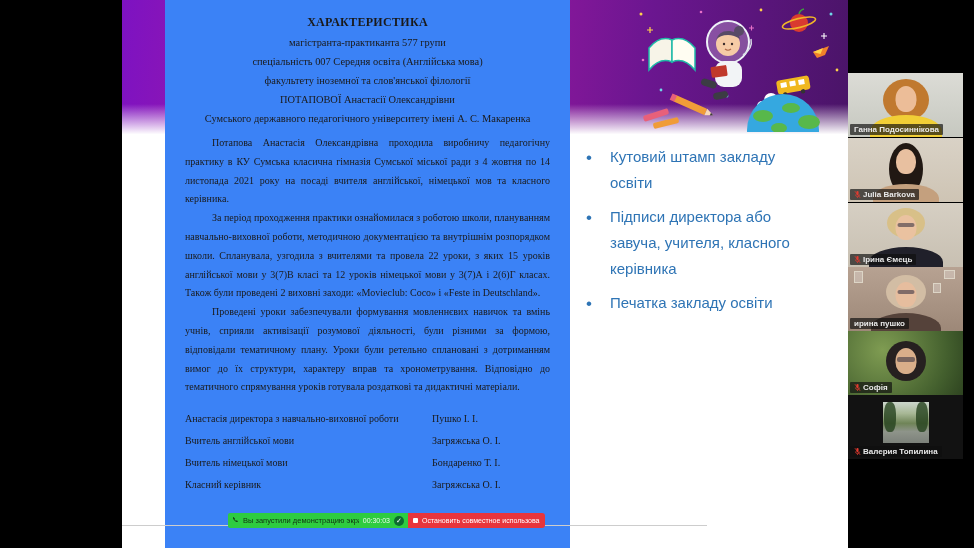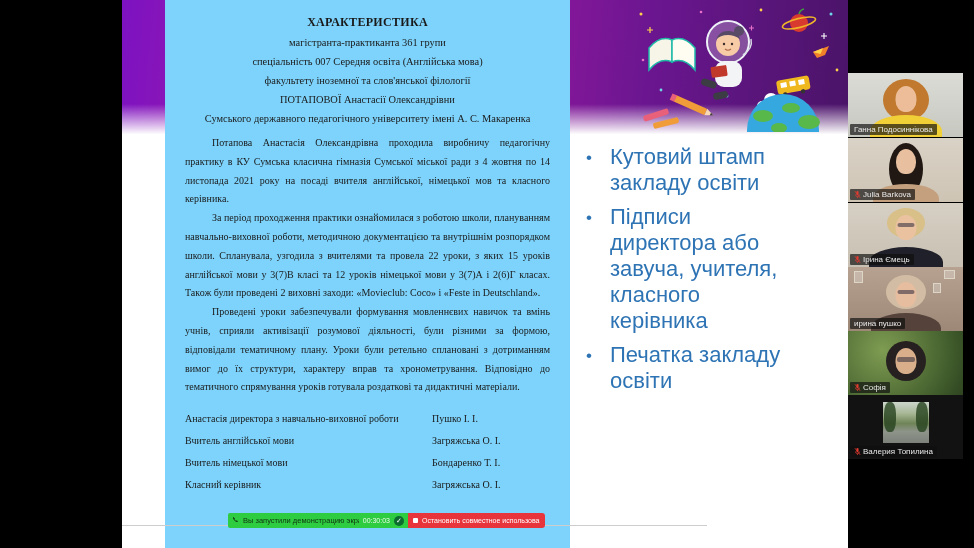--- a/index.html
+++ b/index.html
@@ -14,34 +14,34 @@
   #slide-area { position:absolute; left:122px; top:0; width:726px; height:548px; background:#fff; overflow:hidden; }
 
   #purple-band { position:absolute; left:0; top:0; width:726px; height:136px;
     background:linear-gradient(95deg,#7d12c2 0%,#8c16b4 10%,#93189f 52%,#6b1690 72%,#4a1468 100%); }
   #purple-band::after { content:""; position:absolute; left:0; bottom:0; width:100%; height:32px;
     background:linear-gradient(to bottom, rgba(255,255,255,0) 0%, #ffffff 95%); }
 
   #illustration { position:absolute; right:2px; top:0; width:215px; height:132px; }
 
   
-  #doc-page { position:absolute; left:43px; top:0; width:405px; height:548px; background:#7dd3fc;
+  #doc-page { position:absolute; left:43px; top:0; width:405px; height:548px; background:#3b82f6;
     padding:12px 20px 0 20px; font-family:"Liberation Serif", serif; color:#1a1a1a; }
   .doc-title { text-align:center; font-weight:bold; font-size:12px; line-height:21px; letter-spacing:.3px; }
   .doc-header-line { text-align:center; font-size:10.4px; line-height:19px; }
   .doc-body { margin-top:6px; }
   .doc-paragraph { font-size:10px; line-height:18.8px; text-align:justify; text-indent:27px; }
   .sig-block { margin-top:12px; }
   .sig-row { display:flex; justify-content:space-between; font-size:10px; line-height:19px; margin-bottom:3px; }
   .sig-role { flex:1; }
   .sig-name { width:118px; }
 
   
   #bullet-list { position:absolute; left:462px; top:144px; width:214px;
-    color:#2E74B5; font-size:22px; line-height:26px; }
+    color:#2E74B5; font-size:15px; line-height:26px; }
   .bullet-item { position:relative; padding-left:26px; margin-bottom:8px; }
   .bullet-item::before { content:"\2022"; position:absolute; left:2px; top:1px; font-size:17px; }
 
   
   #page-divider-line { position:absolute; left:0; top:525px; width:585px; height:1px; background:#cdcdcd; }
 
   
   #share-toast { position:absolute; left:106px; top:513px; width:180px; height:15px;
     background:#2ecc40; border-radius:2px 0 0 2px; display:flex; align-items:center;
     padding:0 4px; gap:4px; z-index:30; }
@@ -50,21 +50,21 @@
   .shield-icon { width:10px; height:10px; border-radius:50%; background:#0c6b2f; color:#fff;
     font-size:7px; line-height:10px; text-align:center; flex:none; }
   #stop-share-button { position:absolute; left:286px; top:513px; width:137px; height:15px;
     background:#e8353c; border-radius:0 3px 3px 0; display:flex; align-items:center;
     padding:0 5px; gap:4px; z-index:30; cursor:pointer; }
   .stop-square-icon { width:5px; height:5px; background:#fff; border-radius:1px; flex:none; }
   .stop-label { font-size:7px; color:#fff; white-space:nowrap; overflow:hidden; }
 
   
   #filmstrip { position:absolute; right:0; top:0; width:126px; height:548px; background:#000; }
-  .tile { position:absolute; left:0; width:115px; height:64px; overflow:hidden; cursor:pointer; }
+  .tile { position:absolute; left:0; width:115px; height:64px; overflow:hidden; cursor:pointer;font-weight:bold; }
   .p-hair { position:absolute; left:50%; transform:translateX(-50%); border-radius:50%; }
   .p-face { position:absolute; left:50%; transform:translateX(-50%); border-radius:50% 50% 45% 45%; }
   .p-body { position:absolute; left:50%; transform:translateX(-50%); border-radius:50% 50% 0 0; }
   .p-glasses { position:absolute; left:50%; transform:translateX(-50%); background:rgba(25,25,50,.5);
     border-radius:2px; }
   .name-tag { position:absolute; left:2px; bottom:2px; background:rgba(15,15,15,.68); color:#e9e9e9;
     font-size:8px; line-height:11px; padding:0 4px; border-radius:1px; display:flex;
     align-items:center; gap:2px; white-space:nowrap; }
   .mic-muted-icon { width:7px; height:9px; flex:none; }
   .photo-thumb { position:absolute; left:50%; top:7px; transform:translateX(-50%); width:46px; height:41px;
@@ -159,21 +159,21 @@
         <circle cx="152" cy="130" r="36" fill="#35a8e0"></circle>
         <ellipse cx="132" cy="116" rx="10" ry="6" fill="#58b84a"></ellipse>
         <ellipse cx="160" cy="108" rx="9" ry="5" fill="#58b84a"></ellipse>
         <ellipse cx="178" cy="122" rx="11" ry="7" fill="#58b84a"></ellipse>
         <ellipse cx="148" cy="128" rx="8" ry="5" fill="#58b84a"></ellipse>
       </g>
     </svg>
 
     <div id="doc-page">
       <div class="doc-title">ХАРАКТЕРИСТИКА</div>
-      <div class="doc-header-line">магістранта-практиканта 361 групи</div>
+      <div class="doc-header-line">магістранта-практиканта 577 групи</div>
       <div class="doc-header-line">спеціальність 007 Середня освіта (Англійська мова)</div>
       <div class="doc-header-line">факультету іноземної та слов'янської філології</div>
       <div class="doc-header-line">ПОТАПОВОЇ Анастасії Олександрівни</div>
       <div class="doc-header-line">Сумського державного педагогічного університету імені А. С. Макаренка</div>
       <div class="doc-body">
         <div class="doc-paragraph">Потапова Анастасія Олександрівна проходила виробничу педагогічну практику в КУ Сумська класична гімназія Сумської міської ради з 4 жовтня по 14 листопада 2021 року на посаді вчителя англійської, німецької мов та класного керівника.</div>
         <div class="doc-paragraph">За період проходження практики ознайомилася з роботою школи, плануванням навчально-виховної роботи, методичною документацією та внутрішнім розпорядком школи. Спланувала, узгодила з вчителями та провела 22 уроки, з яких 15 уроків англійської мови у 3(7)В класі та 12 уроків німецької мови у 3(7)А і 2(6)Г класах. Також були проведені 2 виховні заходи: «Movieclub: Coco» і «Feste in Deutschland».</div>
         <div class="doc-paragraph">Проведені уроки забезпечували формування мовленнєвих навичок та вмінь учнів, сприяли активізації розумової діяльності, були різними за формою, відповідали тематичному плану. Уроки були ретельно сплановані з дотриманням вимог до їх структури, характеру вправ та хронометрування. Відповідно до тематичного спрямування уроків готувала роздаткові та дидактичні матеріали.</div>
       </div>
       <div class="sig-block">

